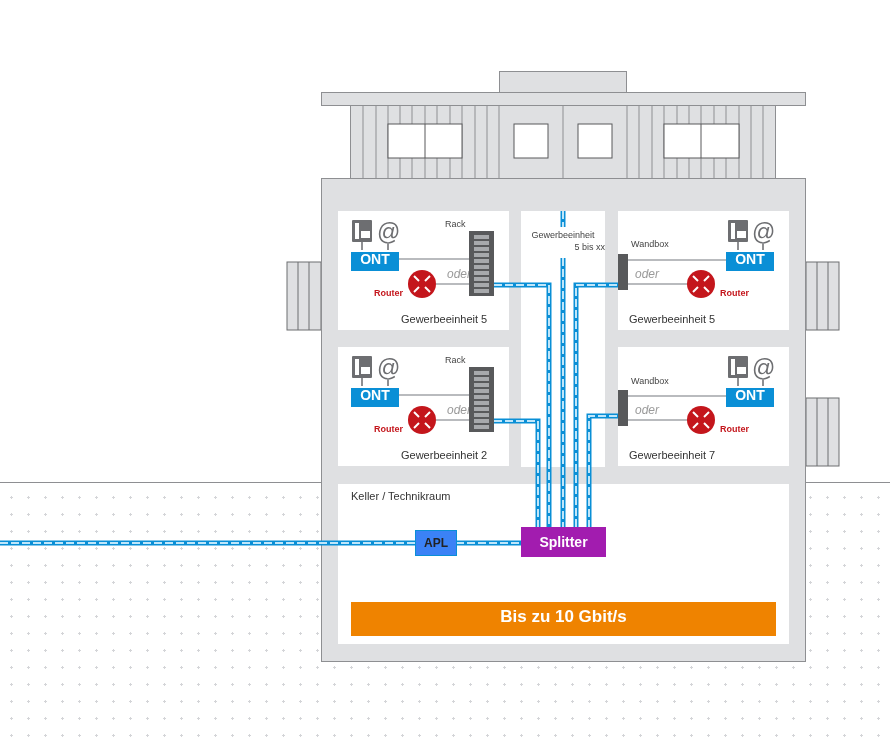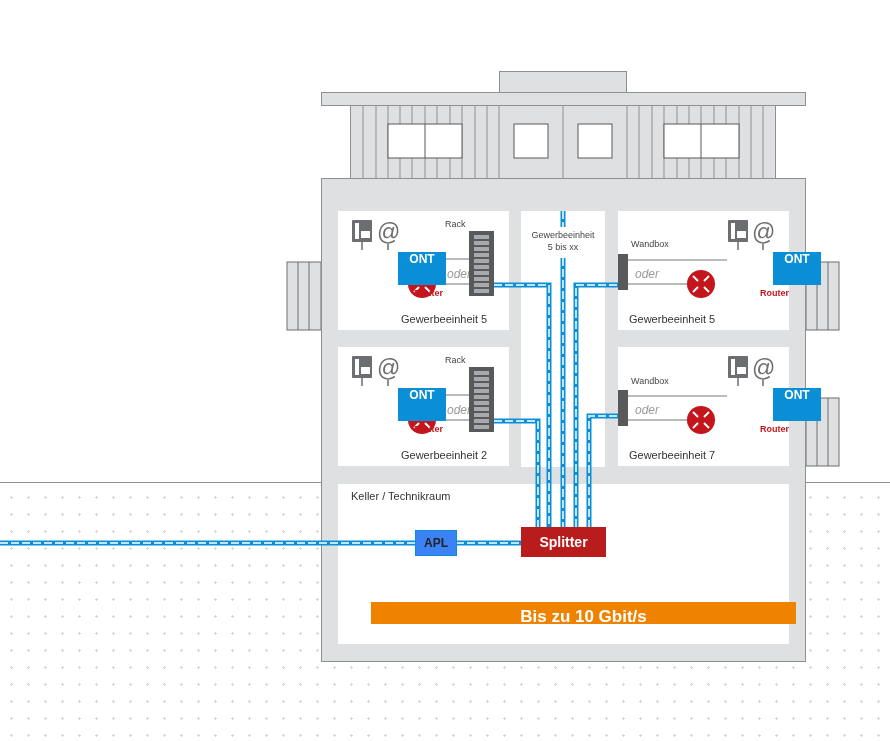--- a/index.html
+++ b/index.html
@@ -7,22 +7,22 @@
   .abs { position:absolute; box-sizing:border-box; }
   #ground { position:absolute; left:0; top:483px; width:890px; height:258px;
     background-image: radial-gradient(circle, #d4d5d8 1px, transparent 1.3px);
     background-size:17px 17px; background-position:3px 6px; }
   #ground-line { position:absolute; left:0; top:482px; width:890px; height:1px; background:#8e8f92; }
   .g { background:#dfe0e2; border:1px solid #8e8f92; }
   .room { background:#ffffff; position:absolute; }
   .lbl { position:absolute; font-size:11px; color:#333; white-space:nowrap; }
   .lbl-sm { position:absolute; font-size:9px; color:#444; white-space:nowrap; }
   .oder { position:absolute; font-size:12px; font-style:italic; color:#9a9a9a; }
-  .router-lbl { position:absolute; font-size:9px; font-weight:bold; color:#c4161c;margin-left:40px; }
-  .ont { position:absolute; width:48px; height:33px; background:#0a8fd6; color:#fff; font-weight:bold; font-size:12px; text-align:center; line-height:15px;margin-left:47px; }
+  .router-lbl { position:absolute; font-size:9px; font-weight:bold; color:#c4161c; }
+  .ont { position:absolute; width:48px; height:19px; background:#0a8fd6; color:#fff; font-weight:bold; font-size:14px; text-align:center; line-height:15px; }
   .rack { position:absolute; width:25px; height:65px; background:#58595b; }
   .wandbox { position:absolute; width:10px; height:36px; background:#58595b; }
   .orange { position:absolute; background:#ef8300; color:#fff; font-weight:bold; font-size:17px; text-align:center; }
   .boxlabel { position:absolute; font-weight:bold; text-align:center; }
   svg { position:absolute; left:0; top:0; }
 </style>
 </head>
 <body>
 
 <div id="ground"></div>
@@ -274,19 +274,19 @@
   </svg>
   <div class="ont" style="left:726px;top:388px;">ONT</div>
   <div class="router-lbl" style="left:720px;top:424px;">Router</div>
   <div class="lbl-sm" style="left:631px;top:376px;">Wandbox</div>
   <div class="oder" style="left:635px;top:403px;">oder</div>
   <div class="wandbox" style="left:618px;top:390px;"></div>
   <div class="lbl" style="left:629px;top:449px;">Gewerbeeinheit 7</div>
 </div>
 
 <div class="lbl-sm" style="left:521px;top:230px;width:84px;text-align:center;">Gewerbeeinheit</div>
-<div class="lbl-sm" style="left:521px;top:242px;width:84px;text-align:center;">5 bis xx</div>
+<div class="lbl-sm" style="left:521px;top:242px;width:84px;text-align:right;">5 bis xx</div>
 
 <div class="lbl" style="left:351px;top:490px;">Keller / Technikraum</div>
 <div class="boxlabel" style="left:415px;top:530px;width:42px;height:26px;line-height:24px;border:1.5px solid #0a8fd6;background:#3b82f6;color:#222;font-size:12px;box-sizing:border-box;">APL</div>
-<div class="boxlabel" style="left:521px;top:527px;width:85px;height:30px;line-height:30px;background:#b91c1c;color:#fff;font-size:14px;">Splitter</div>
-
-<div class="orange" style="left:371px;top:602px;width:425px;height:22px;line-height:30px;">Bis zu 10 Gbit/s</div>
+<div class="boxlabel" style="left:521px;top:527px;width:85px;height:30px;line-height:30px;background:#a21caf;color:#fff;font-size:14px;">Splitter</div>
+
+<div class="orange" style="left:351px;top:602px;width:425px;height:34px;line-height:30px;">Bis zu 10 Gbit/s</div>
 
 </body></html>

